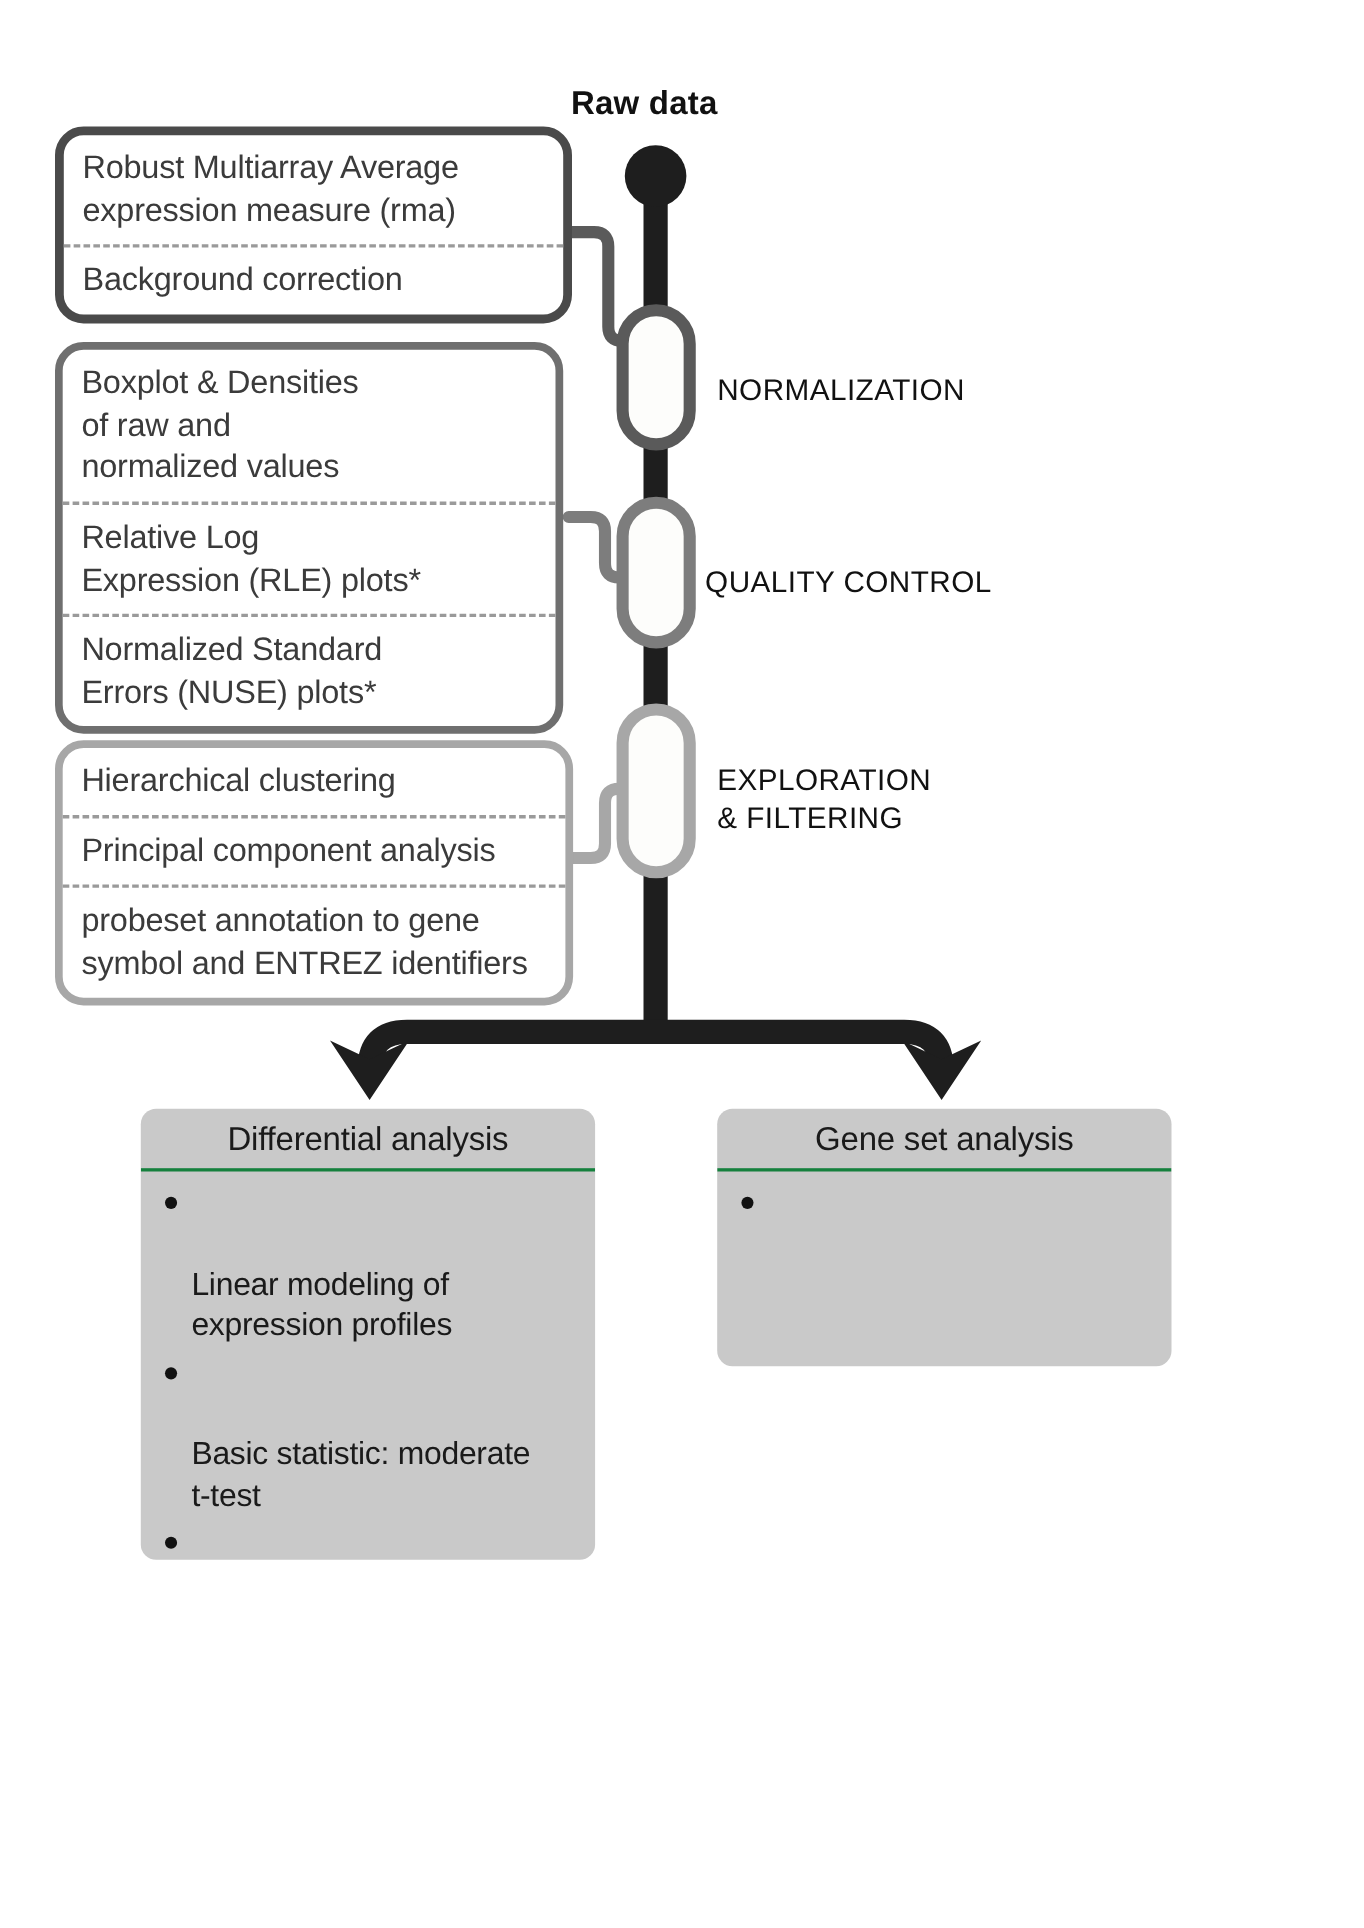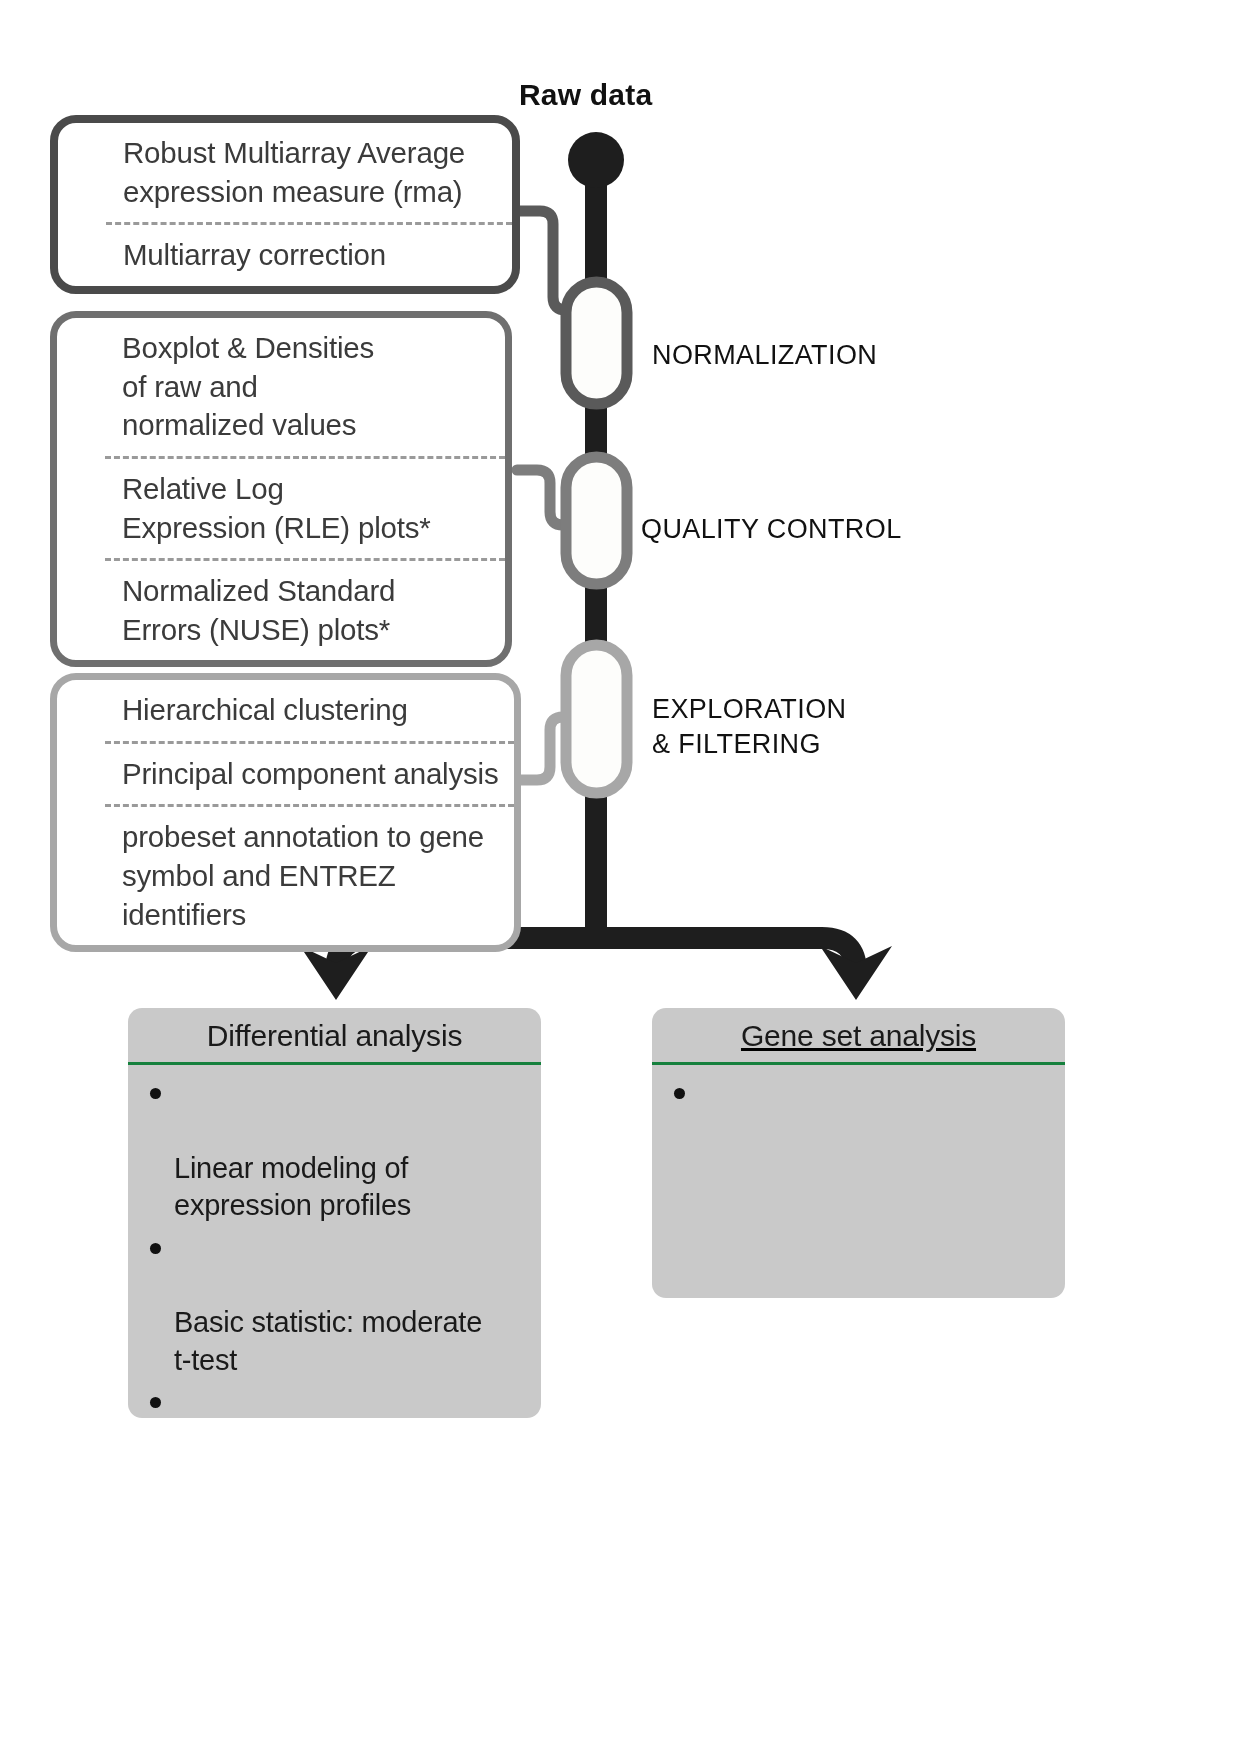--- a/index.html
+++ b/index.html
@@ -36,21 +36,20 @@
     padding: 0 0 0 0;
   }
   .step-sub {
     box-sizing: border-box;
     padding: 11px 14px 11px 17px;
     font-size: 29.5px;
     line-height: 1.31;
     color: #3b3b3b;
     letter-spacing: -0.2px;
     white-space: pre-line;
-    margin-left: 48px;
   }
   .step-sub + .step-sub {
     border-top: 3px dashed #9a9a9a;
   }
   
   .stage-label {
     position: absolute;
     font-size: 27px;
     font-weight: normal;
     color: #111111;
@@ -145,21 +144,21 @@
 
       <path d="M 820 946 L 856 1000 L 892 946 L 856 963 Z" fill="#1e1e1e"></path>
     </g>
   </svg>
 
   <div class="raw-title" style="left:519px; top:78px;">Raw data</div>
 
   <div class="step-card" style="left:50px; top:115px; width:470px; border-width:8px; border-color:#4a4a4a;">
     <div class="step-sub">Robust Multiarray Average
 expression measure (rma)</div>
-    <div class="step-sub">Multiarray correction</div>
+    <div class="step-sub">Background correction</div>
   </div>
 
   <div class="step-card" style="left:50px; top:311px; width:462px; border-width:7px; border-color:#6f6f6f;">
     <div class="step-sub">Boxplot &amp; Densities
 of raw and
 normalized values</div>
     <div class="step-sub">Relative Log
 Expression (RLE) plots*</div>
     <div class="step-sub">Normalized Standard
 Errors (NUSE) plots*</div>
@@ -191,21 +190,21 @@
 t-test</span>
       </li>
       <li>
         <span class="bullet"></span>
         
       </li>
 
     </ul>
   </div>
 
-  <div class="panel" style="left:652px; top:1008px; width:413px; height:290px;text-decoration:underline;">
+  <div class="panel" style="left:652px; top:1008px; width:413px; height:234px;">
     <div class="panel-title">Gene set analysis</div>
     <ul class="panel-list">
       <li>
         <span class="bullet"></span>
         
       </li>
     </ul>
   </div>
 
 </div>

